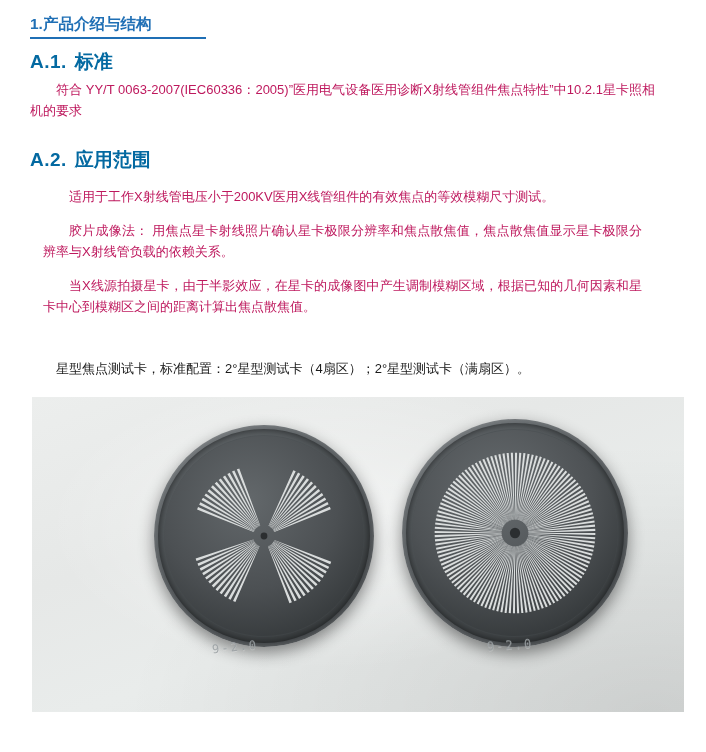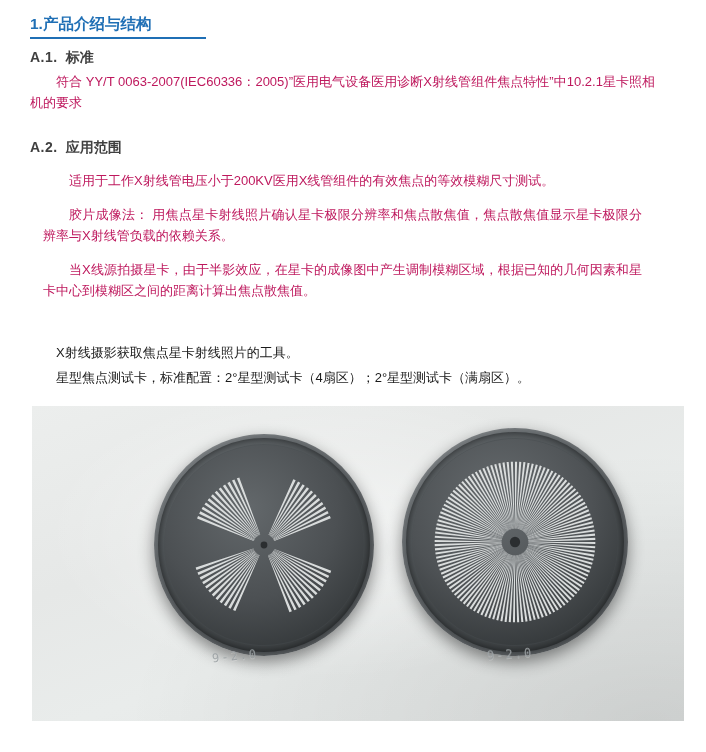--- a/index.html
+++ b/index.html
@@ -28,23 +28,23 @@
     margin: 0 0 2px 0;
     letter-spacing: 0px;
   }
   .h1-underline {
     width: 176px;
     height: 2px;
     background: #1f6fb5;
     margin: 1px 0 10px 0;
   }
   .h2 {
-    font-size: 14px;
+    font-size: 19px;
     font-weight: bold;
-    color: #404040;
+    color: #0369a1;
     margin: 0 0 4px 0;
   }
   .h2 .lbl {
     letter-spacing: 0.5px;
   }
   .h2 .txt {
     margin-left: 8px;
   }
   .para {
     font-size: 13px;
@@ -148,21 +148,20 @@
       <p class="para indent">适用于工作X射线管电压小于200KV医用X线管组件的有效焦点的等效模糊尺寸测试。</p>
       <p class="para indent">胶片成像法： 用焦点星卡射线照片确认星卡极限分辨率和焦点散焦值，焦点散焦值显示星卡极限分辨率与X射线管负载的依赖关系。</p>
       <p class="para indent">当X线源拍摄星卡，由于半影效应，在星卡的成像图中产生调制模糊区域，根据已知的几何因素和星卡中心到模糊区之间的距离计算出焦点散焦值。</p>
     </div>
   </div>
 
   <div class="sec-gap-lg"></div>
 
   <div>
     <div class="a3-body">
-      <p>X射线摄影获取焦点星卡射线照片的工具。</p>
       <p>星型焦点测试卡，标准配置：2°星型测试卡（4扇区）；2°星型测试卡（满扇区）。</p>
     </div>
   </div>
 
   <div class="photo">
     <div class="vign"></div>
 
     <div class="disc" id="disc-left">
       <div class="rim"></div>
       <div class="face">

